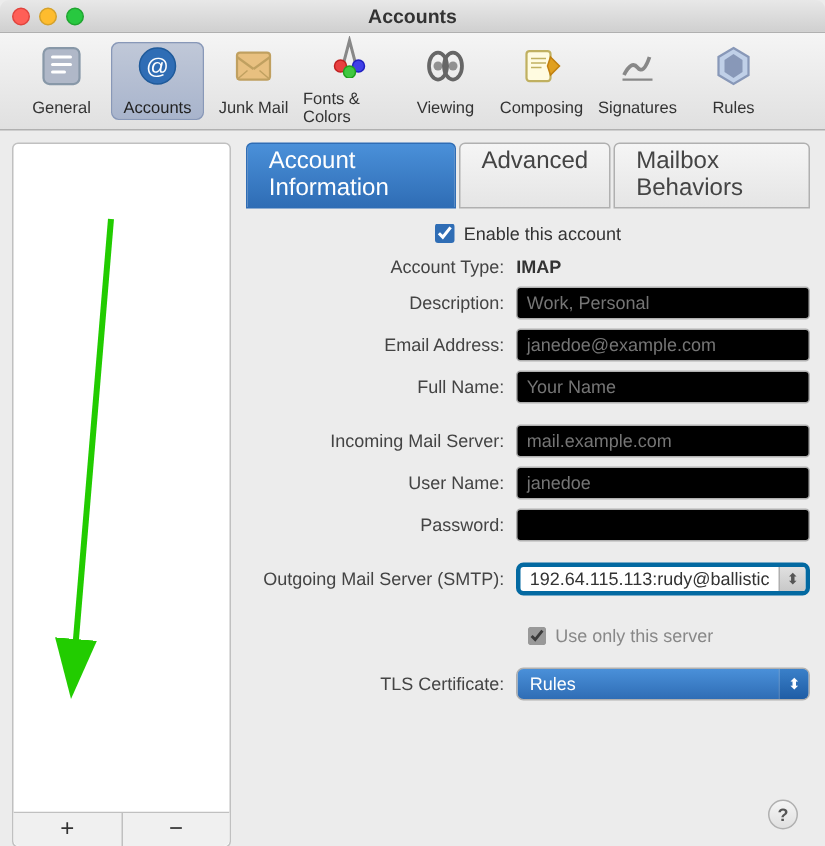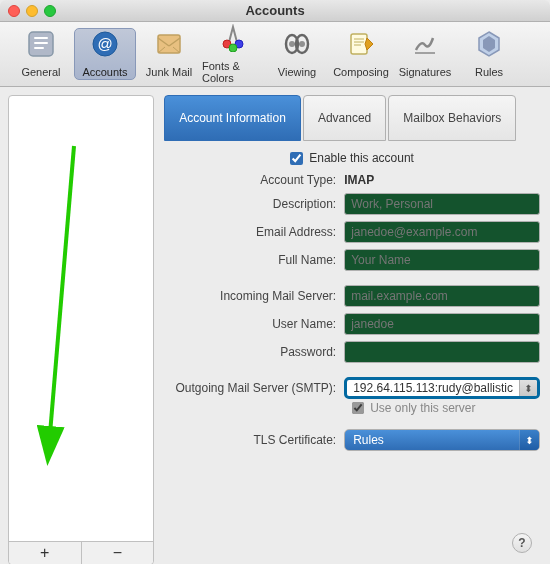--- a/index.html
+++ b/index.html
@@ -130,23 +130,23 @@
       gap: 0;
     }
 
     
     .tab-bar {
       display: flex;
       gap: 2px;
       margin-bottom: 10px;
     }
     .tab {
-      padding: 15px 14px;
+      padding: 3px 14px;
       border-radius: 4px 4px 0 0;
-      font-size: 12px;
+      font-size: 16px;
       cursor: pointer;
       border: 1px solid #b0b0b0;
       background: linear-gradient(to bottom, #f5f5f5, #e5e5e5);
       color: #444;
     }
     .tab.active {
       background: linear-gradient(to bottom, #4a90d9, #2f6db5);
       color: white;
       border-color: #2f6db5;
     }
@@ -154,21 +154,20 @@
     
     .form-area {
       flex: 1;
       display: flex;
       flex-direction: column;
       gap: 0;
     }
     .enable-row {
       display: flex;
       justify-content: center;
-      align-items: center;
       margin-bottom: 8px;
       gap: 6px;
     }
     .enable-row input[type=checkbox] {
       width: 13px;
       height: 13px;
       accent-color: #2f6db5;
     }
     .enable-label {
       font-size: 12px;
@@ -194,30 +193,30 @@
       font-weight: 600;
     }
     .form-input {
       flex: 1;
       height: 22px;
       border: 1px solid #b0b0b0;
       border-radius: 3px;
       padding: 2px 6px;
       font-size: 12px;
       color: #999;
-      background: #14532d;
+      background: #000000;
       outline: none;
     }
 
     .divider-row { height: 8px; }
 
     .smtp-row {
       display: flex;
       align-items: center;
-      margin-bottom: 2px;
+      margin-bottom: 20px;
     }
     .smtp-label {
       text-align: right;
       width: 180px;
       min-width: 180px;
       padding-right: 8px;
       font-size: 12px;
       color: #444;
     }
     .smtp-select-wrap {

